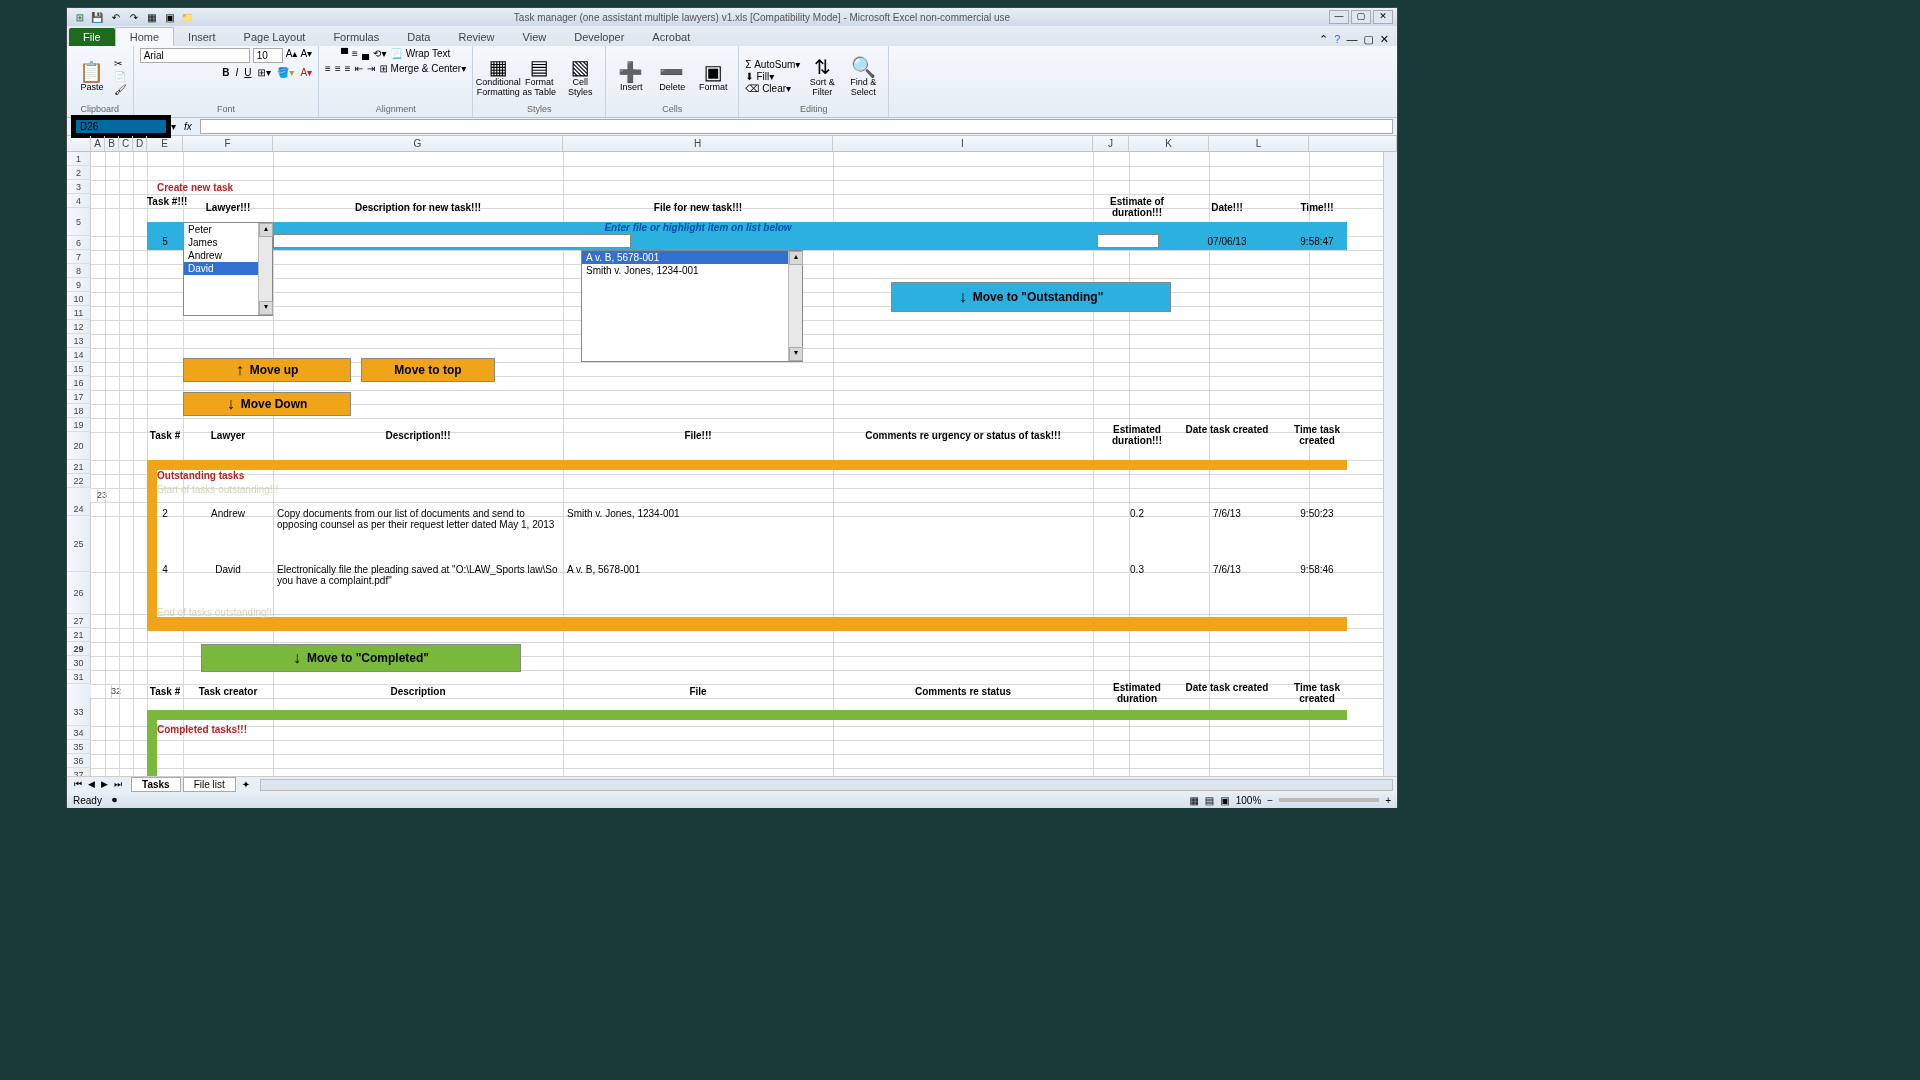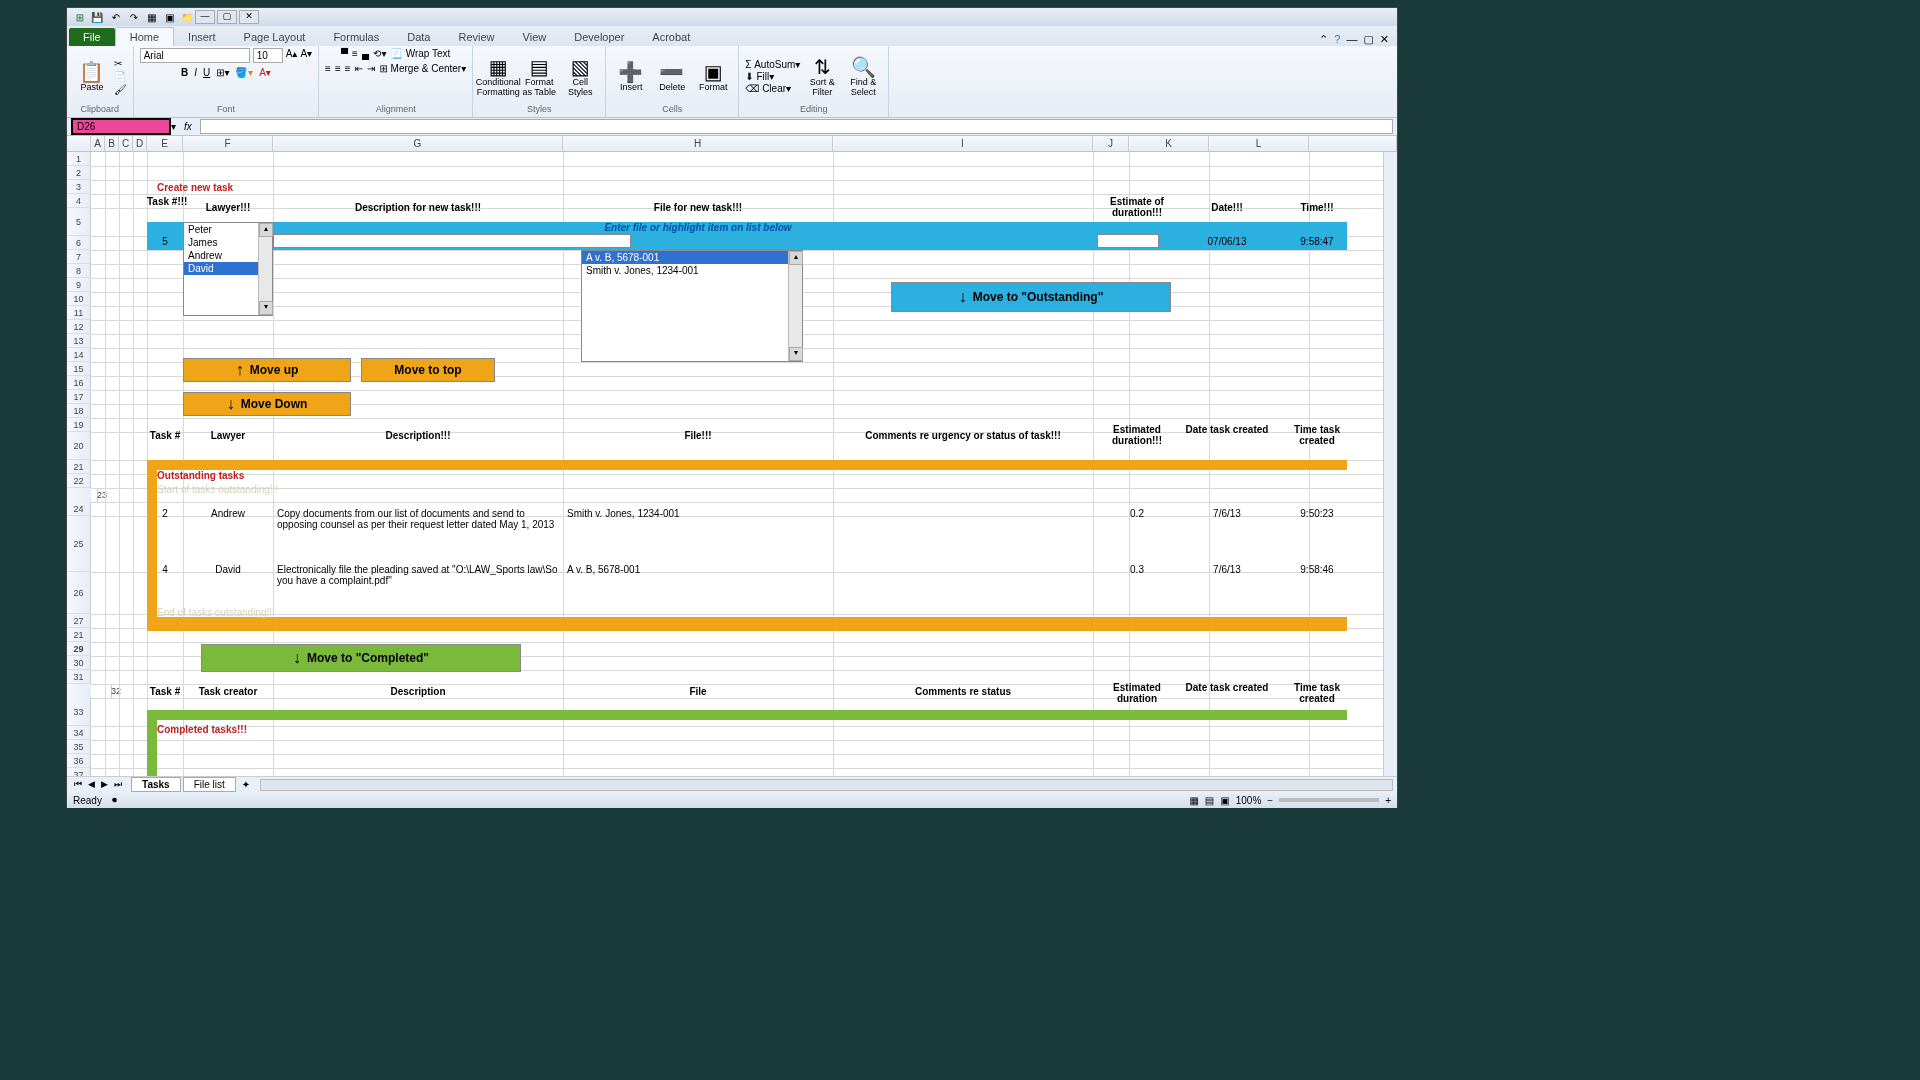--- a/index.html
+++ b/index.html
@@ -17,21 +17,21 @@
 .rtab.active { background: #f5f8fc; border: 1px solid #b6c4d6; border-bottom: none; border-radius: 2px 2px 0 0; }
 .ribbon-right { margin-left: auto; display: flex; gap: 6px; padding-right: 8px; font-size: 11px; }
 .ribbon { height: 72px; background: linear-gradient(#f5f8fc, #e6edf5); border-bottom: 1px solid #b6c4d6; display: flex; font-size: 10px; }
 .rgroup { border-right: 1px solid #c8d3e2; padding: 2px 6px; display: flex; flex-direction: column; }
 .rgroup-body { flex: 1; display: flex; align-items: center; gap: 3px; }
 .rgroup-label { text-align: center; color: #666; font-size: 9px; padding-bottom: 1px; }
 .font-combo { border: 1px solid #aaa; background: #fff; padding: 1px 3px; font-size: 10px; }
 .big-icon { width: 38px; height: 42px; display: flex; flex-direction: column; align-items: center; justify-content: center; font-size: 9px; text-align: center; }
 .big-icon .ic { font-size: 20px; height: 22px; }
 .formula-bar { height: 18px; display: flex; align-items: center; border-bottom: 1px solid #b6c4d6; background: #e8eff7; font-size: 10px; }
-.name-box { width: 100px; border: 2px solid #000000; background: #ec4899; margin-left: 4px; padding: 1px 4px; }
+.name-box { width: 100px; border: 5px solid #000000; background: #0369a1; margin-left: 4px; padding: 1px 4px; }
 .fx { padding: 0 8px; font-style: italic; }
 .formula-input { flex: 1; border: 1px solid #aaa; background: #fff; height: 15px; margin-right: 4px; }
 .col-headers { height: 16px; display: flex; background: linear-gradient(#f5f8fc, #e6edf5); border-bottom: 1px solid #b6c4d6; font-size: 10px; }
 .corner { width: 24px; border-right: 1px solid #ccc; }
 .ch { border-right: 1px solid #ccc; text-align: center; color: #444; line-height: 15px; }
 .grid-area { position: relative; height: 624px; overflow: hidden; background: #fff; }
 .row-headers { position: absolute; left: 0; top: 0; width: 24px; background: linear-gradient(90deg, #f5f8fc, #e6edf5); font-size: 9px; }
 .rh { height: 14px; border-bottom: 1px solid #ddd; border-right: 1px solid #ccc; text-align: center; color: #444; line-height: 13px; }
 .grid-content { position: absolute; left: 24px; top: 0; right: 14px; height: 100%; }
 .gridlines { position: absolute; inset: 0; }
@@ -77,20 +77,21 @@
   <div class="titlebar">
     <div class="qat">
       <span class="qat-icon" style="color:#1e6b1e">⊞</span>
       <span class="qat-icon" style="color:#3070d0">💾</span>
       <span class="qat-icon">↶</span>
       <span class="qat-icon">↷</span>
       <span class="qat-icon">▦</span>
       <span class="qat-icon">▣</span>
       <span class="qat-icon" style="color:#d09020">📁</span>
     </div>
+    <div class="title-text">Task manager (one assistant multiple lawyers) v1.xls  [Compatibility Mode] - Microsoft Excel non-commercial use</div>
     <div class="win-controls">
       <div class="win-btn">—</div>
       <div class="win-btn">▢</div>
       <div class="win-btn">✕</div>
     </div>
   </div>
 
   <div class="ribbon-tabs">
     <div class="rtab file">File</div>
     <div class="rtab active">Home</div>
@@ -120,21 +121,21 @@
           </div>
         <div style="display:flex;flex-direction:column;gap:2px">
           <span>✂</span>
           <span>📄</span>
           <span>🖌</span>
         </div>
       </div>
       <div class="rgroup-label">Clipboard</div>
     </div>
     <div class="rgroup">
-      <div class="rgroup-body" style="flex-direction:column;align-items:center;gap:4px">
+      <div class="rgroup-body" style="flex-direction:column;align-items:flex-end;gap:4px">
         <div style="display:flex;gap:3px">
           <div class="font-combo" style="width:110px">Arial</div>
           <div class="font-combo" style="width:30px">10</div>
           <span>A▴</span>
           <span>A▾</span>
         </div>
         <div style="display:flex;gap:6px">
           <span class="bold">B</span>
           <span style="font-style:italic">I</span>
           <span style="text-decoration:underline">U</span>

